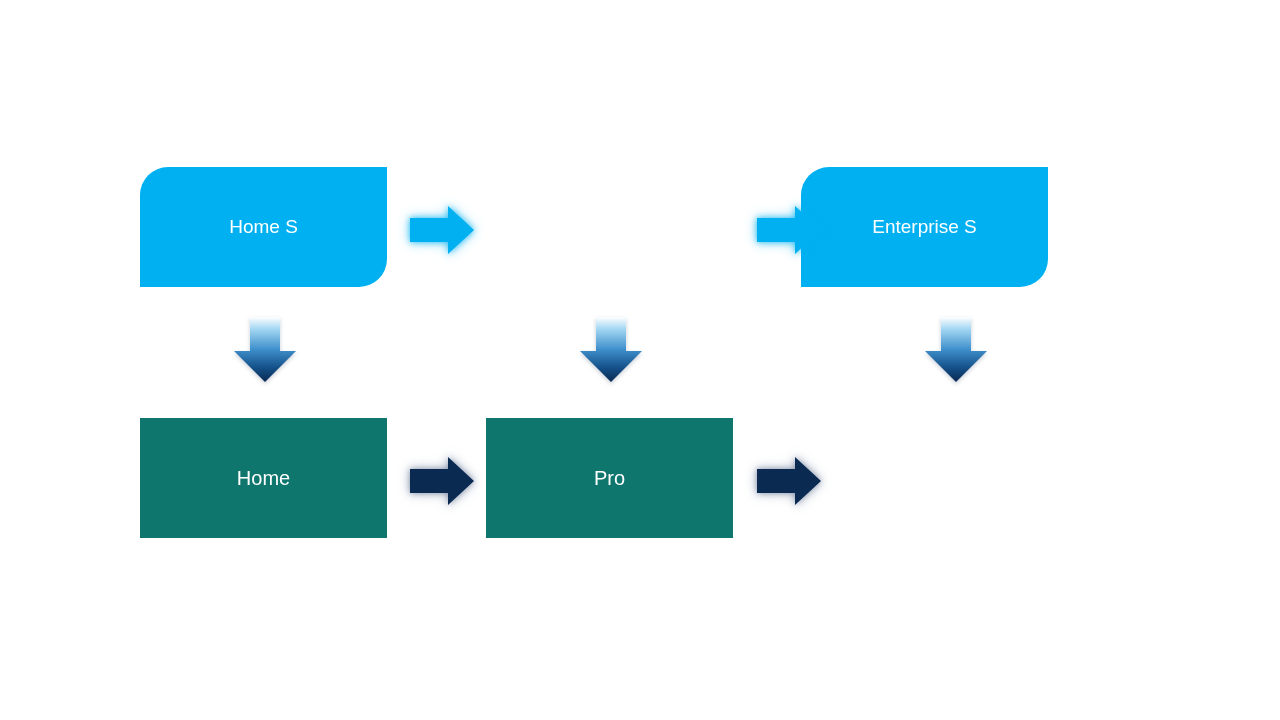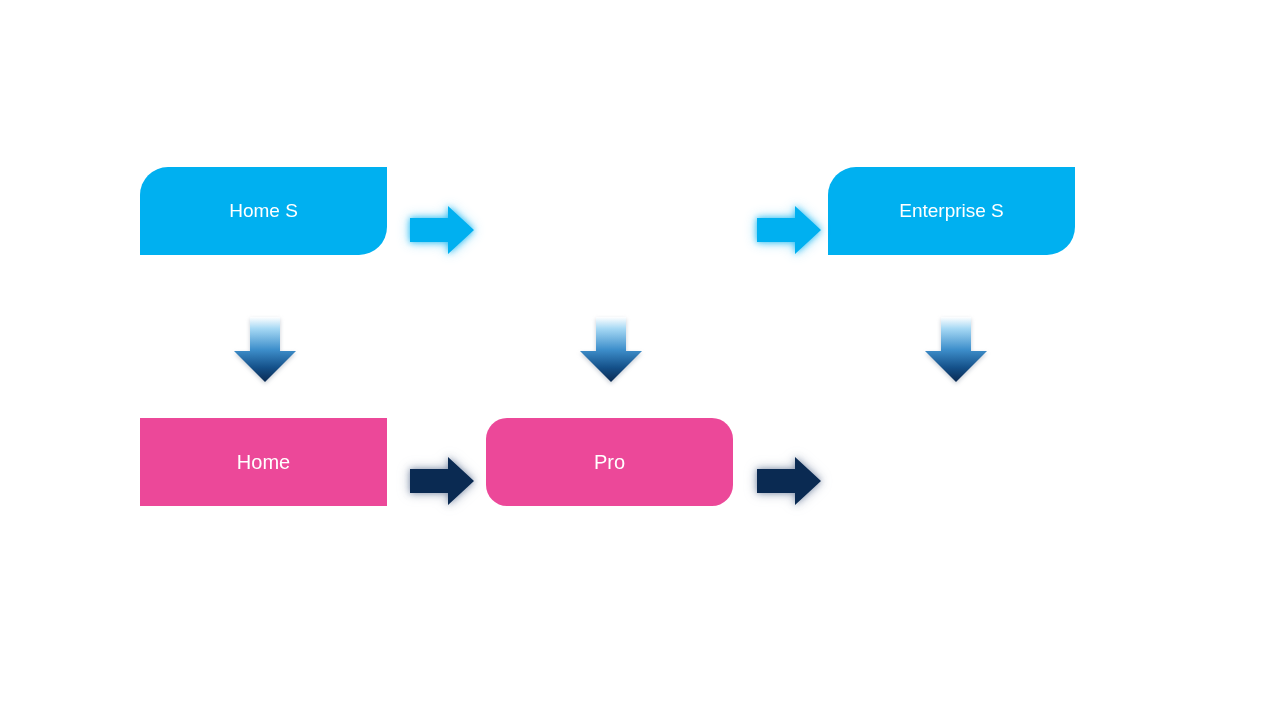--- a/index.html
+++ b/index.html
@@ -7,41 +7,41 @@
     position: relative;
     width: 1280px;
     height: 720px;
     background: #ffffff;
     overflow: hidden;
     font-family: "Liberation Sans", sans-serif;
   }
   .box {
     position: absolute;
     width: 247px;
-    height: 88px;
+    height: 120px;
     display: flex;
     align-items: center;
     justify-content: center;
     color: #ffffff;
     text-align: center;
   }
   .box.top {
     top: 167px;
     background: #00B0F0;
     border-radius: 28px 0 28px 0;
     font-size: 19px;
   }
   .box.bottom {
     top: 418px;
-    background: #ec4899;
+    background: #0f766e;
     font-size: 20px;
   }
   .col0 { left: 140px; }
-  .col1 { left: 486px; border-radius: 21px; }
-  .col2 { left: 828px; }
+  .col1 { left: 486px; }
+  .col2 { left: 801px; }
 
   .arrow { position: absolute; }
   .arrow-right-top    { top: 204px; filter: drop-shadow(0 0 3px rgba(0,176,240,0.75)) drop-shadow(0 0 6px rgba(0,176,240,0.40)); }
   .arrow-right-bottom { top: 455px; filter: drop-shadow(0 0 3px rgba(84,104,138,0.60)) drop-shadow(0 0 6px rgba(84,104,138,0.35)); }
   .ra0 { left: 410px; }
   .ra1 { left: 757px; }
   .arrow-down { top: 317px; filter: drop-shadow(0 2px 2px rgba(120,132,152,0.40)); }
   .da0 { left: 234px; }
   .da1 { left: 580px; }
   .da2 { left: 925px; }

